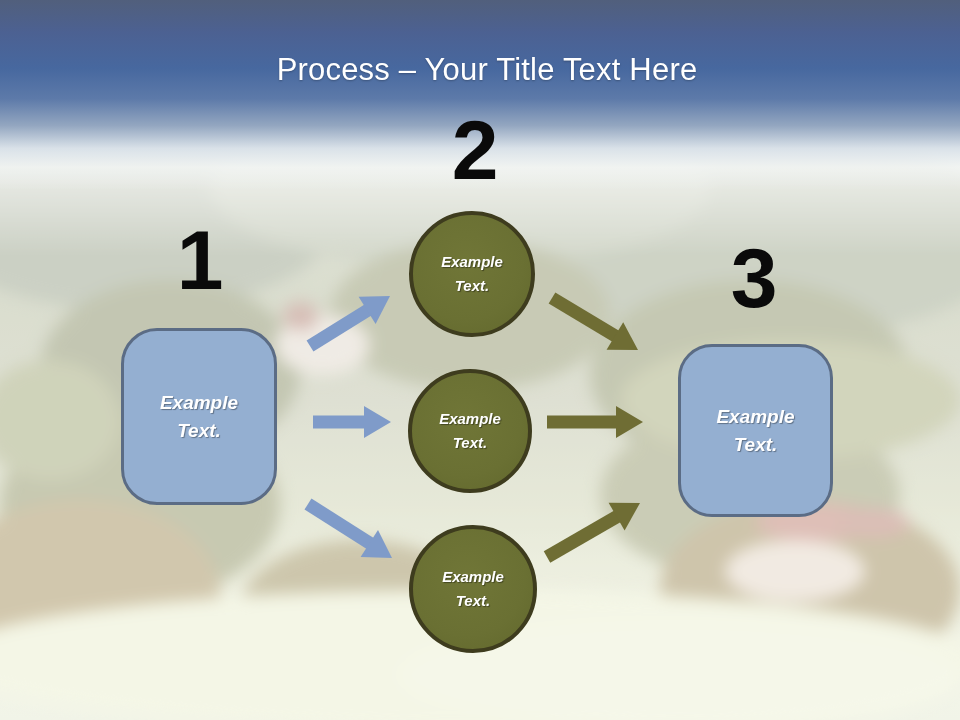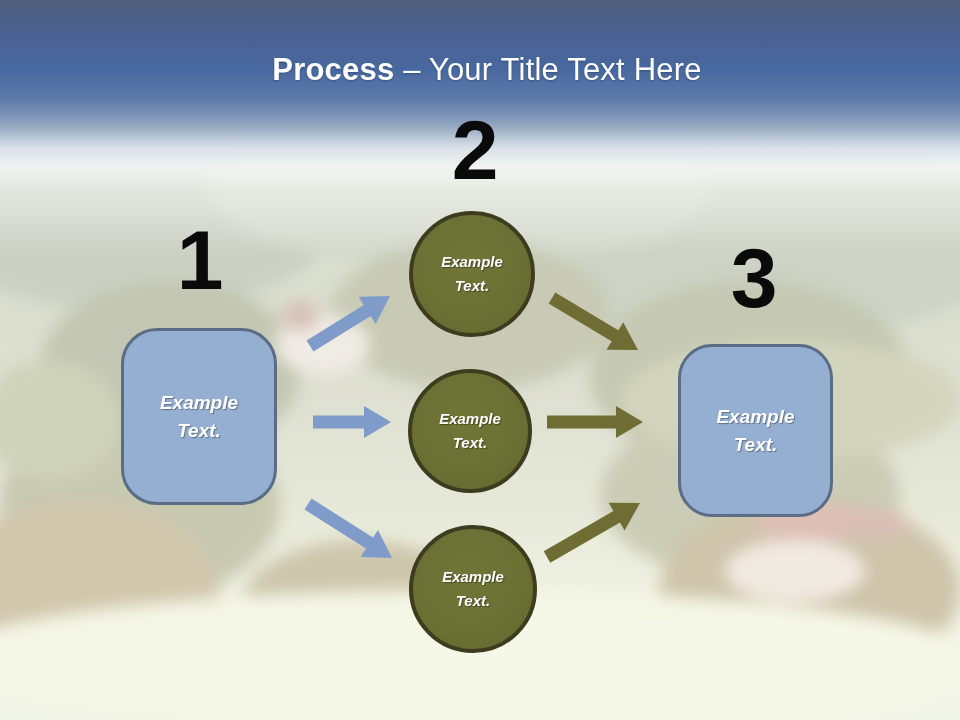--- a/index.html
+++ b/index.html
@@ -28,21 +28,21 @@
       #515f7c 0%, #4c6192 17%, #47689f 36%, #5d7aa9 52%,
       #93a6c0 66%, rgba(214,223,231,.9) 78%,
       rgba(242,246,246,.5) 88%, rgba(255,255,255,0) 100%);
   }
   
   .title{
     position:absolute;left:0;right:0;top:52px;z-index:6;
     text-align:center;color:#fff;font-size:31px;letter-spacing:.2px;
     text-indent:14px;text-shadow:0 1px 2px rgba(0,0,0,.25);
   }
-  .title .emph{font-weight:bold;}
+  .title .emph{font-weight:normal;}
   
   .stepnum{
     position:absolute;z-index:7;width:100px;text-align:center;
     font-size:84px;line-height:84px;font-weight:bold;color:#0a0a0a;
   }
   .n1{left:150px;top:218px;}
   .n2{left:425px;top:108px;}
   .n3{left:704px;top:236px;}
   
   .pbox{

